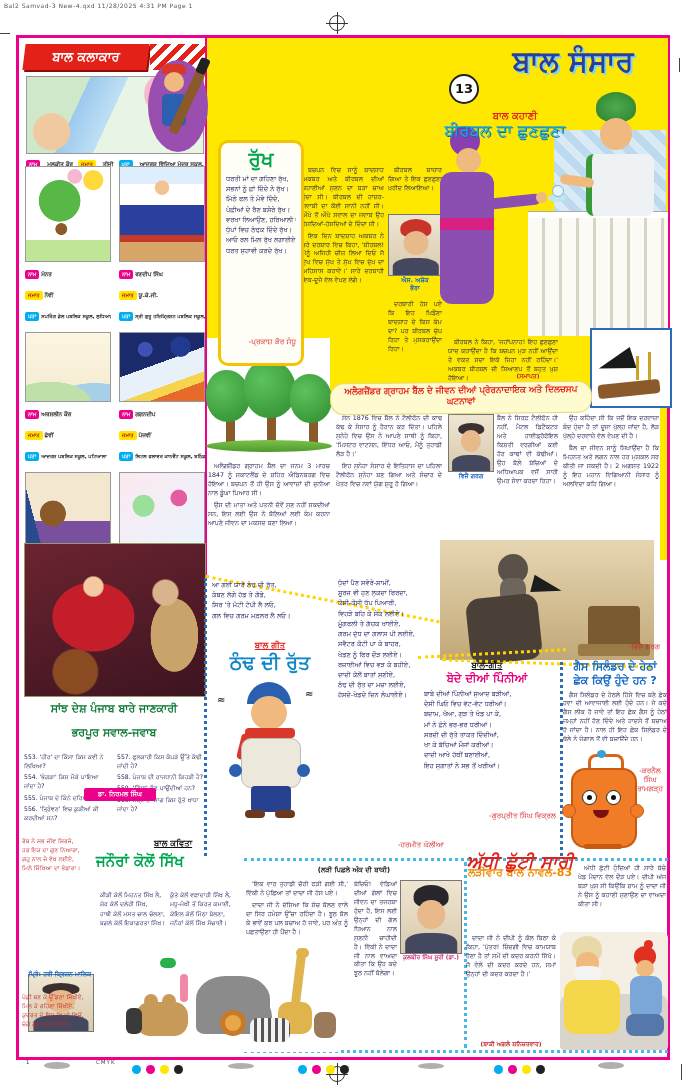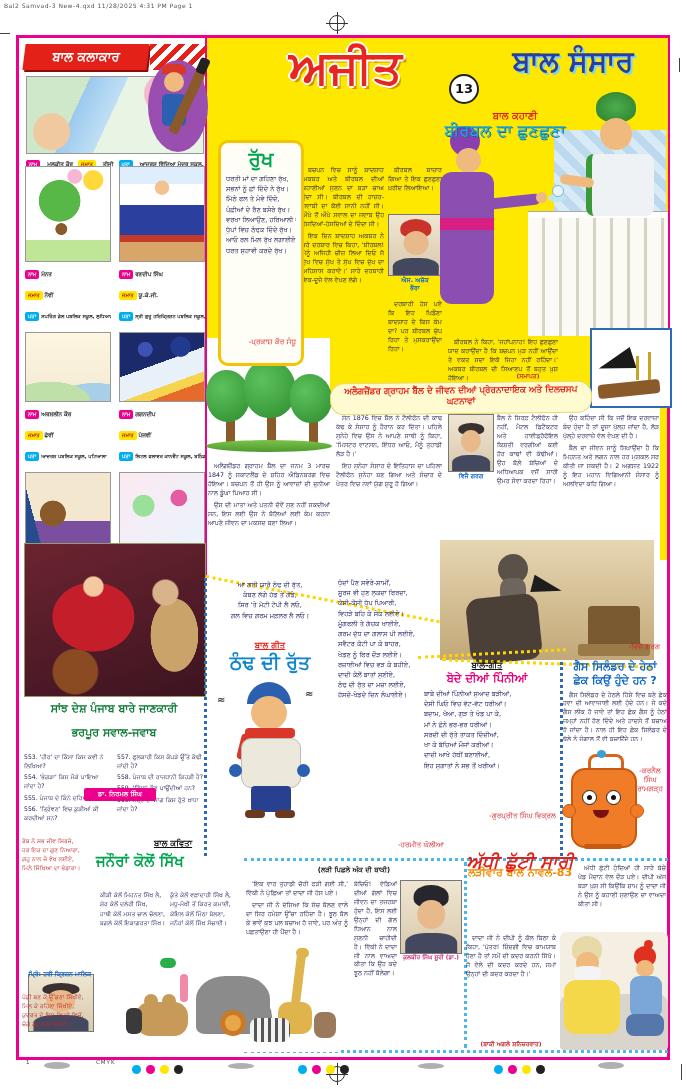--- a/index.html
+++ b/index.html
@@ -137,21 +137,20 @@
   <div class="abs yellow" style="left:207px;top:38px;width:461px;height:300px;"></div>
   <div class="abs yellow" style="left:330px;top:338px;width:338px;height:56px;"></div>
   <div class="abs yellow" style="left:660px;top:394px;width:7px;height:166px;"></div>
   <div class="abs divider" style="left:205px;top:38px;width:2px;height:540px;"></div>
 
   <div class="abs banner" style="left:24px;top:44px;width:124px;height:26px;">
     <span>ਬਾਲ ਕਲਾਕਾਰ</span>
   </div>
   <div class="abs stripes" style="left:150px;top:44px;width:55px;height:26px;"></div>
 
-  <div class="abs ajit" style="left:238px;top:40px;width:215px;height:66px;">ਅਜੀਤ</div>
   <div class="abs circle13" style="left:449px;top:74px;">13</div>
   <div class="abs sansar" style="left:482px;top:44px;width:182px;">ਬਾਲ ਸੰਸਾਰ</div>
   <div class="abs kicker-red" style="left:470px;top:110px;width:90px;">ਬਾਲ ਕਹਾਣੀ</div>
 
   <div class="abs" style="left:146px;top:46px;width:64px;height:112px;z-index:3;">
     <div class="sp" style="left:2px;top:14px;width:60px;height:92px;background:#9a4fb0;border-radius:50%;"></div>
     <div class="sp" style="left:16px;top:18px;width:24px;height:10px;background:#d8372a;border-radius:6px 6px 0 0;"></div>
     <div class="sp skin" style="left:18px;top:26px;width:20px;height:20px;"></div>
     <div class="sp" style="left:16px;top:48px;width:24px;height:32px;background:#2b5fb0;border-radius:5px;"></div>
     <div class="sp" style="left:36px;top:22px;width:10px;height:68px;background:#8a5a2b;border-radius:3px;transform:rotate(25deg);"></div>
@@ -341,21 +340,21 @@
   <div class="abs dot-y" style="left:206px;top:575px;width:238px;transform:rotate(11deg);transform-origin:left top;"></div>
   <div class="abs dot-y" style="left:418px;top:652px;width:148px;transform:rotate(-3deg);"></div>
   <div class="abs dot-y" style="left:442px;top:662px;width:210px;transform:rotate(2deg);"></div>
   <div class="abs dot-bv" style="left:204px;top:578px;height:278px;"></div>
   <div class="abs dot-bv" style="left:560px;top:662px;height:194px;"></div>
   <div class="abs dot-c" style="left:244px;top:858px;width:424px;"></div>
   <div class="abs dot-c" style="left:244px;top:1050px;width:424px;"></div>
   <div class="abs dot-cv" style="left:464px;top:862px;height:186px;"></div>
 
   <div class="abs" style="left:208px;top:578px;width:124px;height:278px;">
-    <div class="poem" style="height:58px;padding:2px 4px;text-align:center;">
+    <div class="poem" style="height:58px;padding:2px 4px;">
         <div class="pl">ਆ ਗਈ ਯਾਰੋ ਠੰਢ ਦੀ ਰੁੱਤ,</div>
         <div class="pl">ਕੰਬਣ ਲੱਗੇ ਹੱਡ ਤੇ ਗੋਡੇ,</div>
         <div class="pl">ਸਿਰ 'ਤੇ ਮੋਟੀ ਟੋਪੀ ਲੈ ਲਓ,</div>
         <div class="pl">ਗਲ ਵਿਚ ਗਰਮ ਮਫ਼ਲਰ ਲੈ ਲਓ।</div>
       </div>
     <div class="kickr">ਬਾਲ ਗੀਤ</div>
     <div class="h-thand">ਠੰਢ ਦੀ ਰੁੱਤ</div>
     <div style="position:relative;width:106px;height:148px;margin:4px auto 0;">
       <span class="sp shiv" style="left:0;top:16px;">≈</span>
       <span class="sp shiv" style="left:88px;top:10px;">≈</span>

